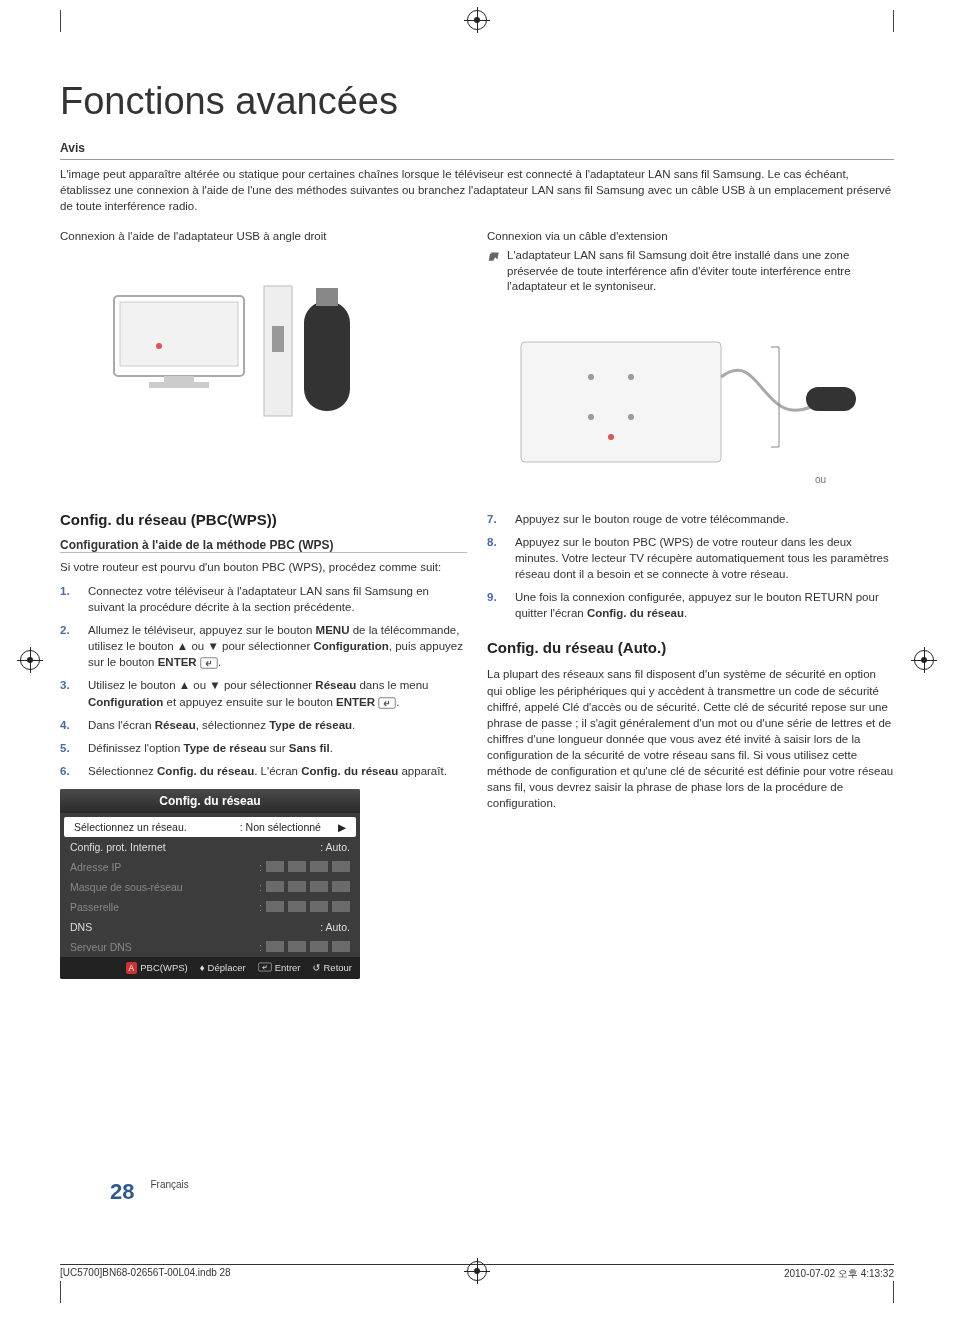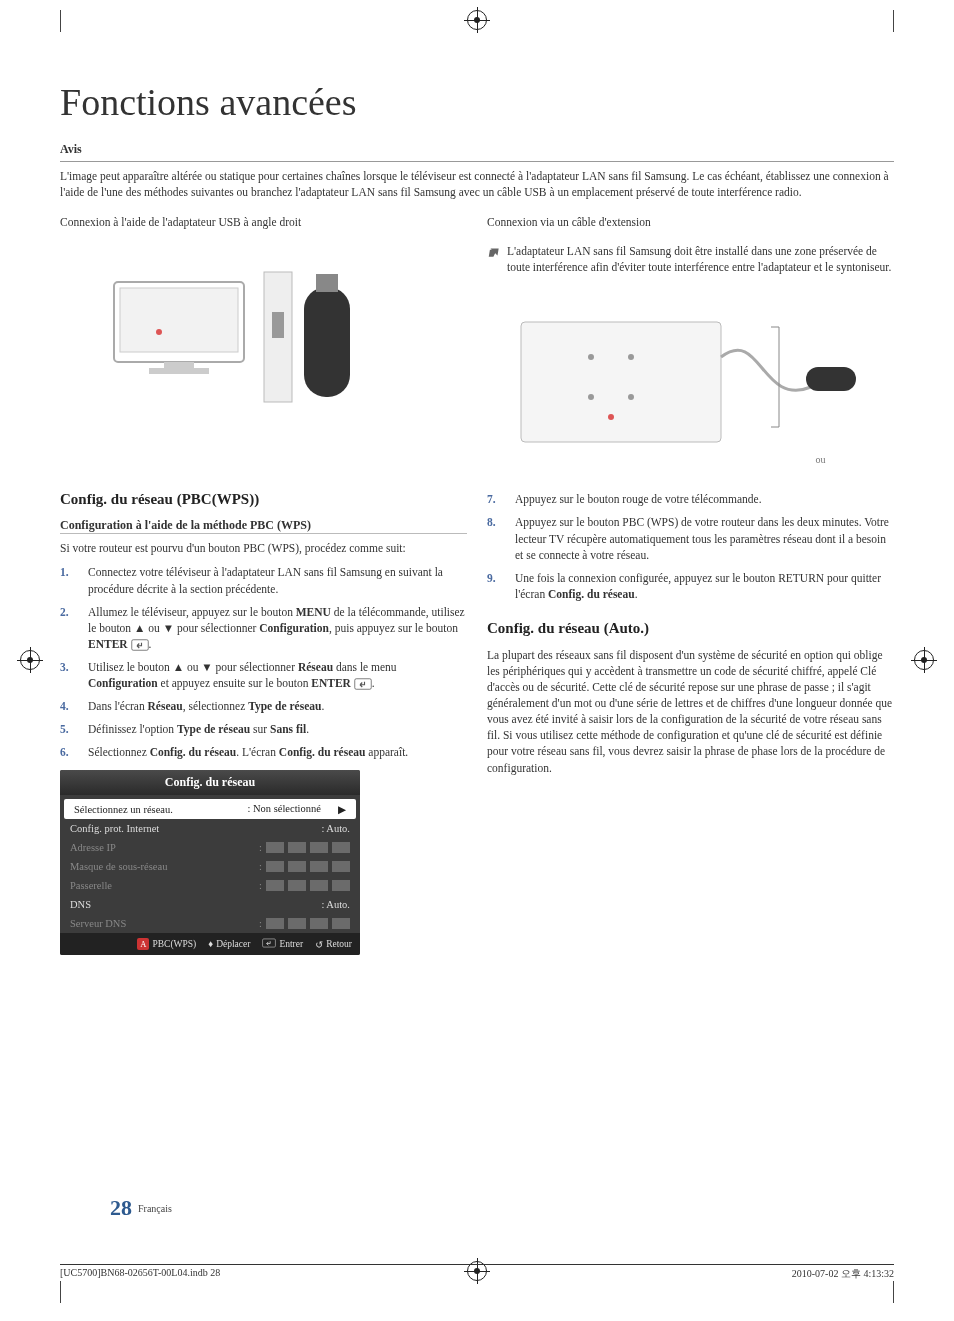--- a/index.html
+++ b/index.html
@@ -1,20 +1,19 @@
 <!DOCTYPE html>
 <html><head>
 <meta charset="utf-8">
 <style>
   * { box-sizing: border-box; margin: 0; padding: 0; }
   body { font-family: Arial, Helvetica, sans-serif; background: #fff; color: #333; }
   .page {
     width: 954px; height: 1321px; margin: 0 auto; position: relative;
     padding: 50px 60px 40px 60px;
-    font-family: Liberation Serif, serif;
   }
   .reg-mark {
     position: absolute; width: 20px; height: 20px; border: 1px solid #222; border-radius: 50%;
     display: flex; align-items: center; justify-content: center;
   }
   .reg-mark::before, .reg-mark::after { content: ""; position: absolute; background: #222; }
   .reg-mark::before { width: 1px; height: 26px; }
   .reg-mark::after  { width: 26px; height: 1px; }
   .reg-mark .dot { position:absolute; width:6px; height:6px; background:#222; border-radius:50%; }
   .reg-top { top: 10px; left: 50%; transform: translateX(-50%); }
@@ -28,21 +27,21 @@
   .avis-head { font-size: 12px; font-weight: bold; border-bottom: 1px solid #999; padding-bottom: 4px; margin-bottom: 6px; }
   .avis-body { font-size: 11.5px; line-height: 1.4; margin-bottom: 14px; }
 
   .method-head-row { display: flex; gap: 20px; }
   .method-head {
     flex: 1; background: #e8e8e8; text-align: center; font-size: 11.5px; font-weight: bold; padding: 3px 0;
   }
   .cols { display: flex; gap: 20px; margin-top: 6px; }
   .col { flex: 1; font-size: 11.5px; line-height: 1.4; }
 
-  .note { display: flex; gap: 6px; margin-top: 14px; font-size: 11.5px; line-height: 1.35; }
+  .note { display: flex; gap: 6px; margin-top: 4px; font-size: 11.5px; line-height: 1.35; }
   .note-icon { flex: 0 0 auto; margin-top: 1px; }
 
   .illus {
     margin-top: 22px; height: 170px; border: none;
     display: flex; align-items: flex-end; justify-content: center; gap: 10px;
     color: #bbb; font-size: 10px;
   }
   .illus svg { max-width: 100%; max-height: 100%; }
 
   .two-col { display: flex; gap: 20px; margin-top: 24px; }
@@ -68,22 +67,22 @@
   .osd-row.sel { background: #fff; color: #222; margin: 4px 4px 0 4px; border-radius: 2px; }
   .osd-row.sel .osd-val { display: flex; align-items: flex-start; gap: 17px; }
   .osd-row .osd-val { display: flex; align-items: center; gap: 2px; }
   .osd-row.dim { color: #888; }
   .ip-box { display: inline-block; width: 18px; height: 11px; background: #6b6b6b; margin-left: 2px; }
   .osd-footer { background: #222; color: #ddd; font-size: 9.5px; padding: 5px 8px; display: flex; gap: 12px; justify-content: flex-end; align-items: center; }
   .osd-footer .tag { display: flex; align-items: center; gap: 3px; }
   .tagA { background: #c33; border-radius: 2px; padding: 0 3px; color: #fff; font-size: 8.5px; line-height: 12px; }
 
   .footer {
-    position: absolute; left: 110px; bottom: 100px;
-    display: flex; align-items: center; gap: 6px;
+    position: absolute; left: 110px; bottom: 116px;
+    display: flex; align-items: flex-start; gap: 16px;
   }
   .footer .pn { font-size: 22px; font-weight: bold; color: #2e5a8f; }
   .footer .lang { font-size: 10px; color: #444; }
 
   .printmeta {
     position: absolute; left: 60px; right: 60px; bottom: 40px;
     display: flex; justify-content: space-between; font-size: 10px; color: #333; border-top: 1px solid #333; padding-top: 2px;
   }
 
   .crop-line-v { position: absolute; width: 1px; height: 22px; background: #444; }

